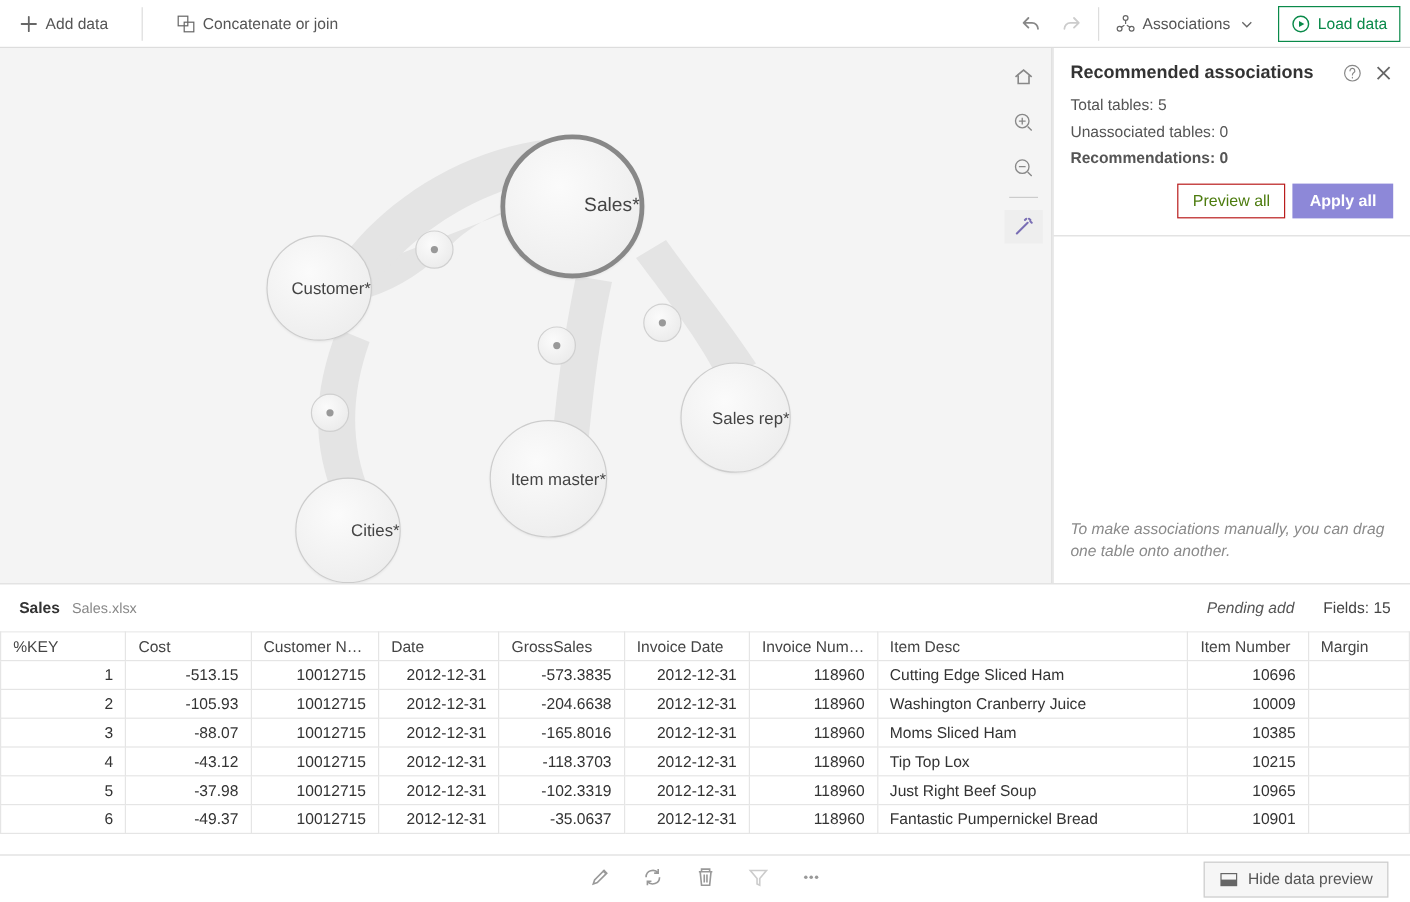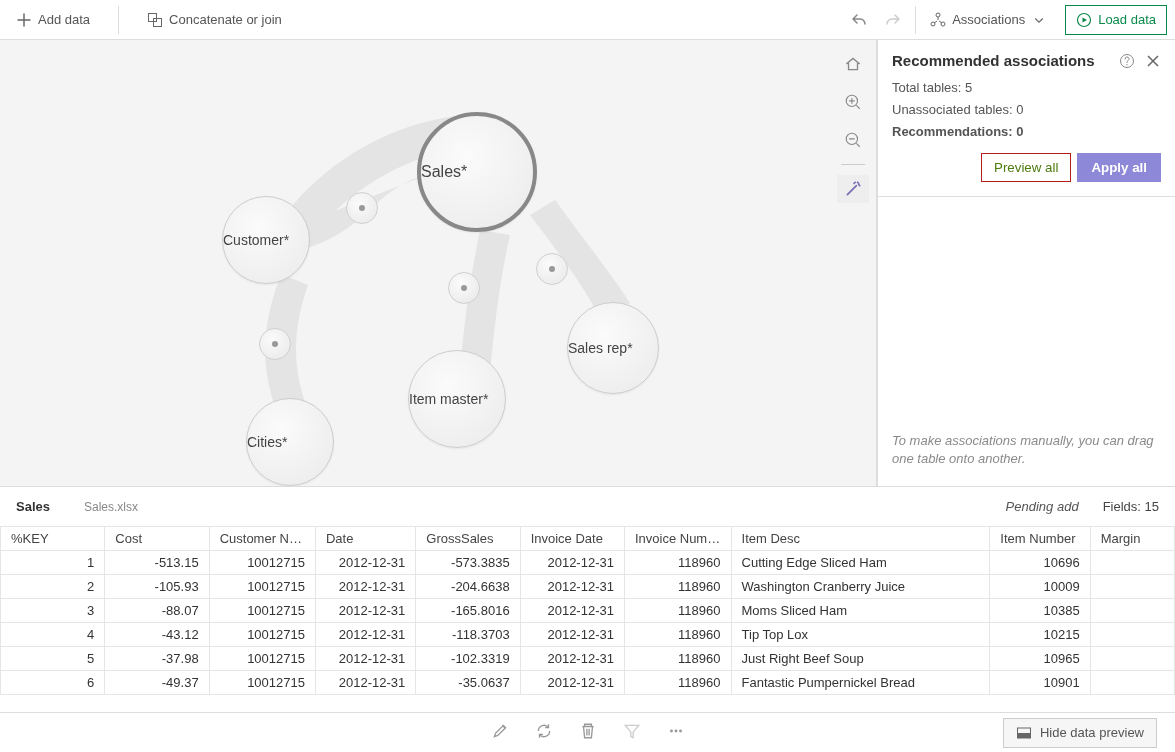--- a/index.html
+++ b/index.html
@@ -19,40 +19,40 @@
   .main { position: absolute; top: 40px; bottom: 266px; left: 0; right: 0; display: flex; background: #f4f4f4; }
   .canvas { flex: 1; position: relative; background: #f4f4f4; border-right: 1px solid #ddd; }
   .canvas-footnote { position: absolute; left: 8px; bottom: 8px; font-weight: 600; color: #555; font-size: 13px; }
   .zoom-bar { position: absolute; right: 6px; top: 10px; width: 34px; display: flex; flex-direction: column; align-items: center; gap: 10px; }
   .zoom-btn { width: 32px; height: 28px; display: flex; align-items: center; justify-content: center; color: #777; cursor: pointer; }
   .zoom-divider { width: 24px; height: 1px; background: #ccc; }
   .magic-btn { width: 32px; height: 28px; display: flex; align-items: center; justify-content: center; background: #eee; cursor: pointer; }
 
   
   .bubble-layer { position: absolute; inset: 0; }
-  .bubble { position: absolute; border-radius: 50%; background: radial-gradient(circle at 40% 35%, #fbfbfb 0%, #eeeeee 75%, #e6e6e6 100%); border: 1px solid #ccc; display: flex; align-items: center; justify-content: flex-start; font-size: 14px; color: #444; box-shadow: 0 1px 2px rgba(0,0,0,0.06); cursor: pointer; }
+  .bubble { position: absolute; border-radius: 50%; background: radial-gradient(circle at 40% 35%, #fbfbfb 0%, #eeeeee 75%, #e6e6e6 100%); border: 1px solid #ccc; display: flex; align-items: center; justify-content: flex-end; font-size: 14px; color: #444; box-shadow: 0 1px 2px rgba(0,0,0,0.06); cursor: pointer; }
   .bubble.main-bubble { border: 4px solid #888; font-size: 16px; }
   .joint { position: absolute; width: 32px; height: 32px; border-radius: 50%; background: radial-gradient(circle at 40% 35%, #fbfbfb 0%, #ebebeb 80%); border: 1px solid #d0d0d0; display:flex; align-items:center; justify-content:center; }
   .joint::after { content:""; width:6px; height:6px; border-radius:50%; background:#999; }
 
   
   .right-panel { width: 298px; background: #fff; display: flex; flex-direction: column; border-left: 1px solid #ddd; }
   .rp-header { padding: 12px 14px 8px; }
   .rp-title-row { display: flex; align-items: center; }
   .rp-title { font-weight: 700; font-size: 15px; color: #333; flex: 1; }
   .rp-stats { padding: 0 14px; color: #555; line-height: 22px; }
   .rp-stats .bold { font-weight: 700; }
   .rp-btns { padding: 10px 14px 14px; display: flex; justify-content: flex-end; gap: 6px; }
   .btn-outline { border: 1px solid #b91c1c; background: #fff; padding: 6px 12px; color: #4d7c0f; cursor: pointer; }
   .btn-primary { border: none; background: #8d88d8; color: #fff; padding: 6px 14px; font-weight: 600; cursor: pointer; }
   .rp-sep { height: 1px; background: #ddd; margin: 0 0; }
   .rp-foot { margin-top: auto; padding: 0 14px 18px; font-style: italic; color: #8a8a8a; font-size: 13px; line-height: 18px; }
 
   
-  .preview-header { position: absolute; left: 0; right: 0; bottom: 226px; height: 40px; border-top: 1px solid #ddd; display: flex; align-items: center; padding: 0 16px; background:#fff;gap:24px; }
+  .preview-header { position: absolute; left: 0; right: 0; bottom: 226px; height: 40px; border-top: 1px solid #ddd; display: flex; align-items: center; padding: 0 16px; background:#fff; }
   .preview-title { font-weight: 700; color: #333; margin-right: 10px; }
   .preview-file { color: #888; font-size: 12px; }
   .preview-right { margin-left: auto; display: flex; align-items: center; gap: 24px; }
   .pending { font-style: italic; color: #555; }
   .fields { color: #444; }
 
   
   .table-wrap { position: absolute; left: 0; right: 0; bottom: 40px; height: 186px; overflow: hidden; background: #fff; }
   table { border-collapse: collapse; width: 100%; }
   th, td { border: 1px solid #e5e5e5; padding: 4px 10px; height: 23px; font-size: 13px; white-space: nowrap; overflow: hidden; text-overflow: ellipsis; }

